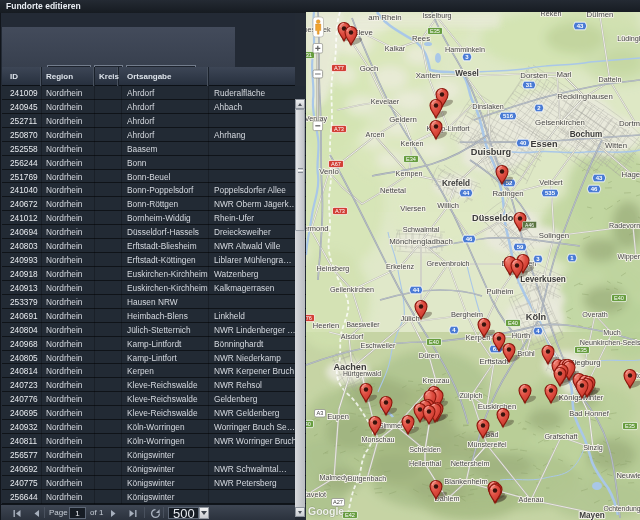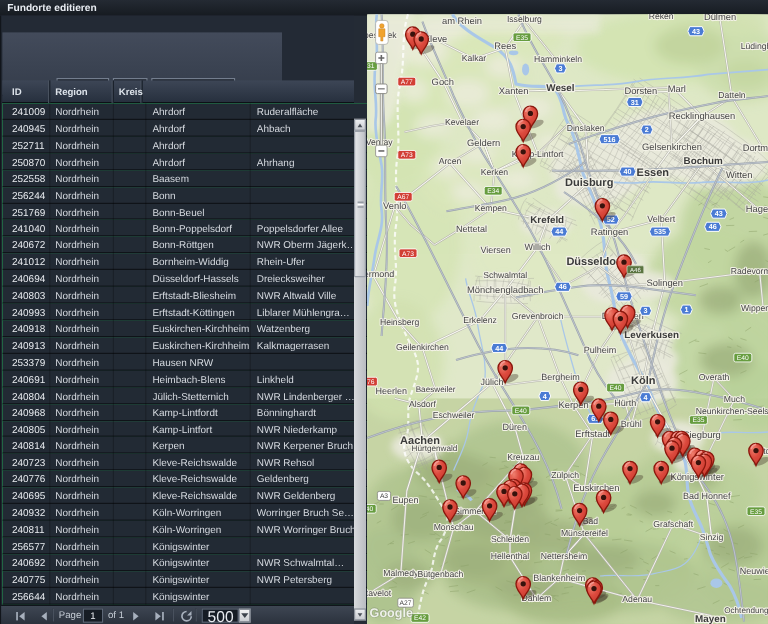--- a/index.html
+++ b/index.html
@@ -52,20 +52,21 @@
   <div id="left">
     <div id="toolbar">
       <div class="finp" id="f1">no</div>
         <div class="finp" id="f2"></div>
         <div class="finp" id="f3"></div>
     </div>
     <div id="ghead">
       <div class="hc h0">ID</div>
         <div class="hc h1">Region</div>
         <div class="hc h2">Kreis</div>
+      <div class="hc h3">Ortsangabe</div>
     </div>
     <div id="grid">
 <div class="r">
           <div class="c0">241009</div>
           <div class="c1">Nordrhein</div>
           <div class="c2"></div>
           <div class="c3">Ahrdorf</div>
           <div class="c4">Ruderalfläche</div>
         </div>
 <div class="r">

